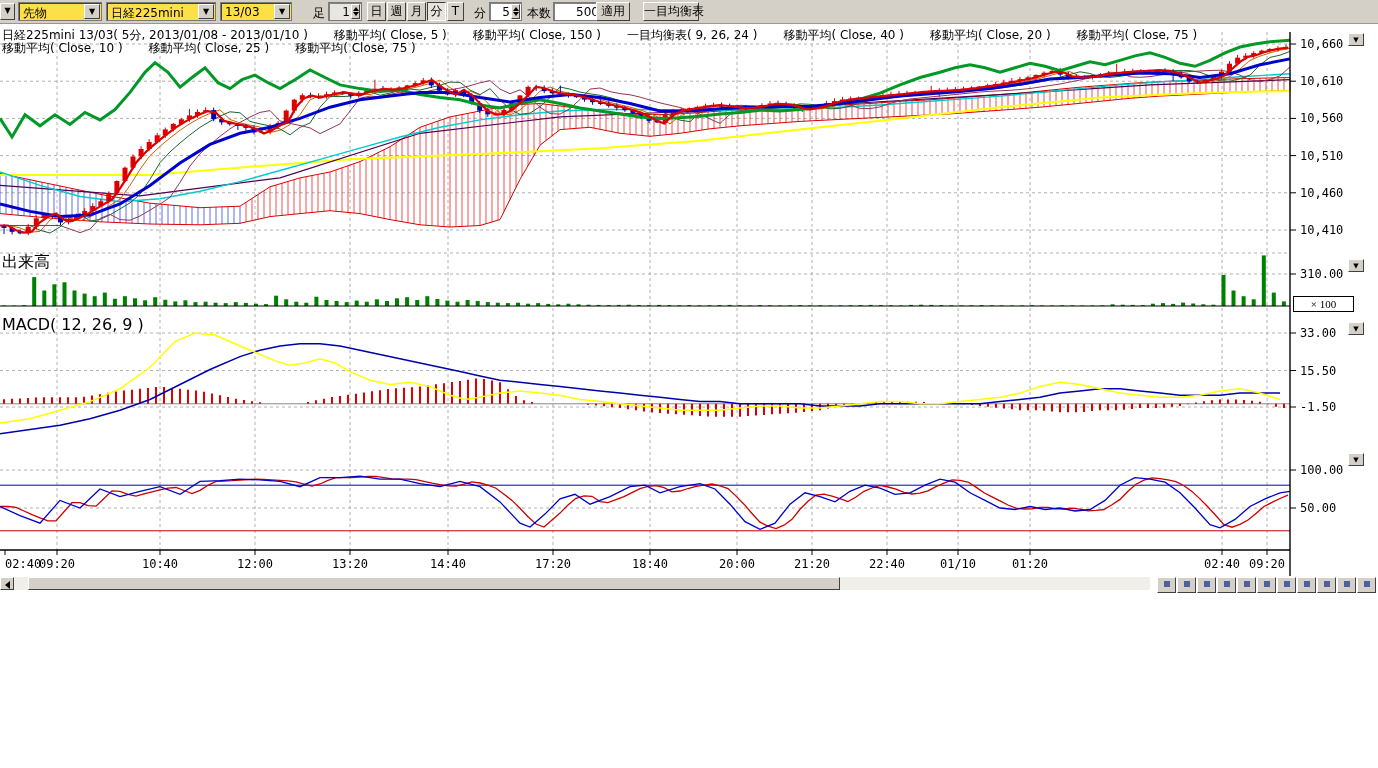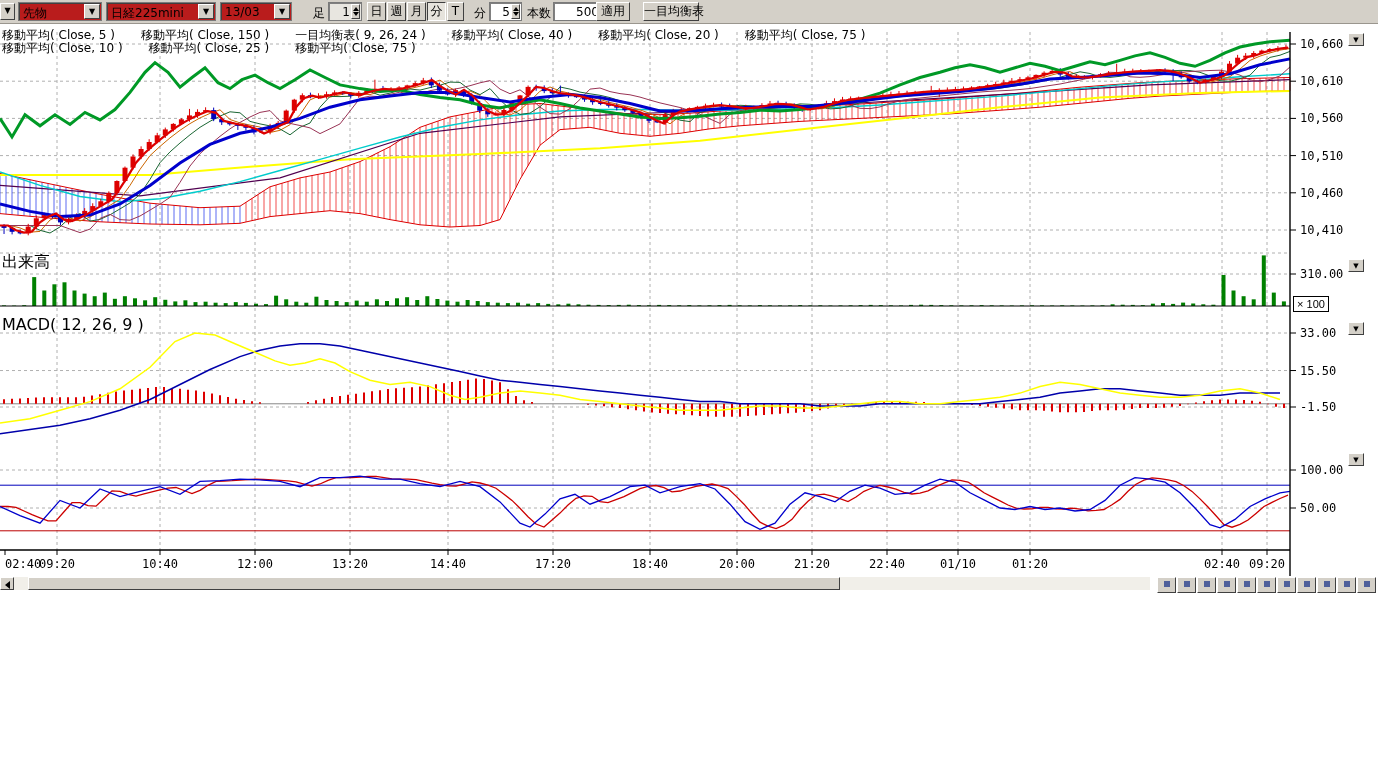--- a/index.html
+++ b/index.html
@@ -2,40 +2,40 @@
 <html><head>
 <meta charset="utf-8">
 <style>
 *{margin:0;padding:0;box-sizing:border-box}
 html,body{width:1378px;height:768px;background:#fff;overflow:hidden;
   font-family:"DejaVu Sans",sans-serif;font-size:12px;color:#000;position:relative}
 .app{position:absolute;left:0;top:0;width:1378px;height:768px;background:#fff}
 
 .toolbar{position:absolute;left:0;top:0;width:1378px;height:24px;background:#d4d0c8;border-bottom:1px solid #9a968e}
 .tb-label{position:absolute;top:5px;font-size:12px;white-space:nowrap}
-.combo{position:absolute;top:2px;height:19px;background:#b91c1c;border:1px solid #7a7a7a;box-shadow:inset 1px 1px 0 #404040}
+.combo{position:absolute;top:2px;height:19px;background:#fde047;border:1px solid #7a7a7a;box-shadow:inset 1px 1px 0 #404040}
 .combo .combo-text{position:absolute;left:4px;top:2px;font-size:12px;white-space:nowrap}
 .arrowbtn{position:absolute;right:1px;top:1px;width:16px;height:15px;background:#d4d0c8;
   border:1px solid;border-color:#fff #404040 #404040 #fff;font-size:8px;line-height:14px;text-align:center;color:#000}
 .stub{width:16px;background:#d4d0c8;border:none;box-shadow:none}
 .stub .arrowbtn{left:0;right:auto;width:15px;height:17px}
 .spinfield{position:absolute;top:2px;height:19px;border:1px solid #7a7a7a;box-shadow:inset 1px 1px 0 #808080;background:#fff}
 .spinfield .num{position:absolute;right:11px;top:2px;font-size:12px}
 .spinner{position:absolute;right:1px;top:1px;width:9px;height:15px;background:#d4d0c8;border:1px solid;border-color:#fff #404040 #404040 #fff}
 .spinner i{position:absolute;left:1px;width:0;height:0;border-left:3px solid transparent;border-right:3px solid transparent}
 .spinner i.up{top:2px;border-bottom:4px solid #000}
 .spinner i.dn{bottom:2px;border-top:4px solid #000}
 .tbtn{position:absolute;top:2px;height:19px;background:#d4d0c8;border:1px solid;border-color:#fff #404040 #404040 #fff;
   font-size:12px;text-align:center;line-height:17px;cursor:default;white-space:nowrap}
 .tbtn.pressed{border-color:#404040 #fff #fff #404040;background:#e6e3dc}
 
 .legendrow{position:absolute;left:2px;display:flex;gap:26px;white-space:nowrap;font-size:12px;z-index:5}
 .panel-label{position:absolute;left:2px;font-size:16px;z-index:5;white-space:nowrap}
-.mult-box{position:absolute;left:1293px;top:296px;width:36px;height:16px;border:1px solid #000;background:#fff;
-  font-family:Liberation Sans, sans-serif;font-size:11px;text-align:center;line-height:14px;z-index:5}
+.mult-box{position:absolute;left:1293px;top:296px;width:61px;height:16px;border:1px solid #000;background:#fff;
+  font-family:Liberation Serif, serif;font-size:11px;text-align:center;line-height:14px;z-index:5}
 .pdd{position:absolute;left:1348px;width:16px;height:13px;background:#d4d0c8;border:1px solid;border-color:#fff #404040 #404040 #fff;
   font-size:7px;line-height:12px;text-align:center;z-index:5}
 svg#plot{position:absolute;left:0;top:0;z-index:1}
 
 .hscroll{position:absolute;left:0;top:577px;width:1150px;height:13px;background:#f1efe9;overflow:hidden}
 .hs-arrow{position:absolute;left:0;top:0;width:14px;height:13px;background:#d4d0c8;border:1px solid;border-color:#fff #404040 #404040 #fff}
 .hs-arrow i{position:absolute;left:4px;top:3px;width:0;height:0;border-top:4px solid transparent;border-bottom:4px solid transparent;border-right:5px solid #000}
 .hs-thumb{position:absolute;left:28px;top:0;width:812px;height:13px;background:#d4d0c8;border:1px solid;border-color:#fff #404040 #404040 #fff}
 .minibtns{position:absolute;left:1157px;top:577px;height:13px;z-index:4}
 .mbtn{position:absolute;top:0;width:19px;height:16px;background:#d4d0c8;border:1px solid;border-color:#fff #404040 #404040 #fff}
@@ -1018,20 +1018,21 @@
         <line x1="1030" y1="550" x2="1030" y2="555" stroke="#000"></line>
         <text x="1030" y="568" font-size="12" font-family="DejaVu Sans Mono, monospace" fill="#000" text-anchor="middle">01:20</text>
         <line x1="1222" y1="550" x2="1222" y2="555" stroke="#000"></line>
         <text x="1222" y="568" font-size="12" font-family="DejaVu Sans Mono, monospace" fill="#000" text-anchor="middle">02:40</text>
         <line x1="1267" y1="550" x2="1267" y2="555" stroke="#000"></line>
         <text x="1267" y="568" font-size="12" font-family="DejaVu Sans Mono, monospace" fill="#000" text-anchor="middle">09:20</text>
       </g>
     </svg>
 
   <div class="legendrow" id="legend1" style="top:27px">
+      <span>日経225mini 13/03( 5分, 2013/01/08 - 2013/01/10 )</span>
       <span>移動平均( Close, 5 )</span>
       <span>移動平均( Close, 150 )</span>
       <span>一目均衡表( 9, 26, 24 )</span>
       <span>移動平均( Close, 40 )</span>
       <span>移動平均( Close, 20 )</span>
       <span>移動平均( Close, 75 )</span>
     </div>
   <div class="legendrow" id="legend2" style="top:40px">
       <span>移動平均( Close, 10 )</span>
       <span>移動平均( Close, 25 )</span>

